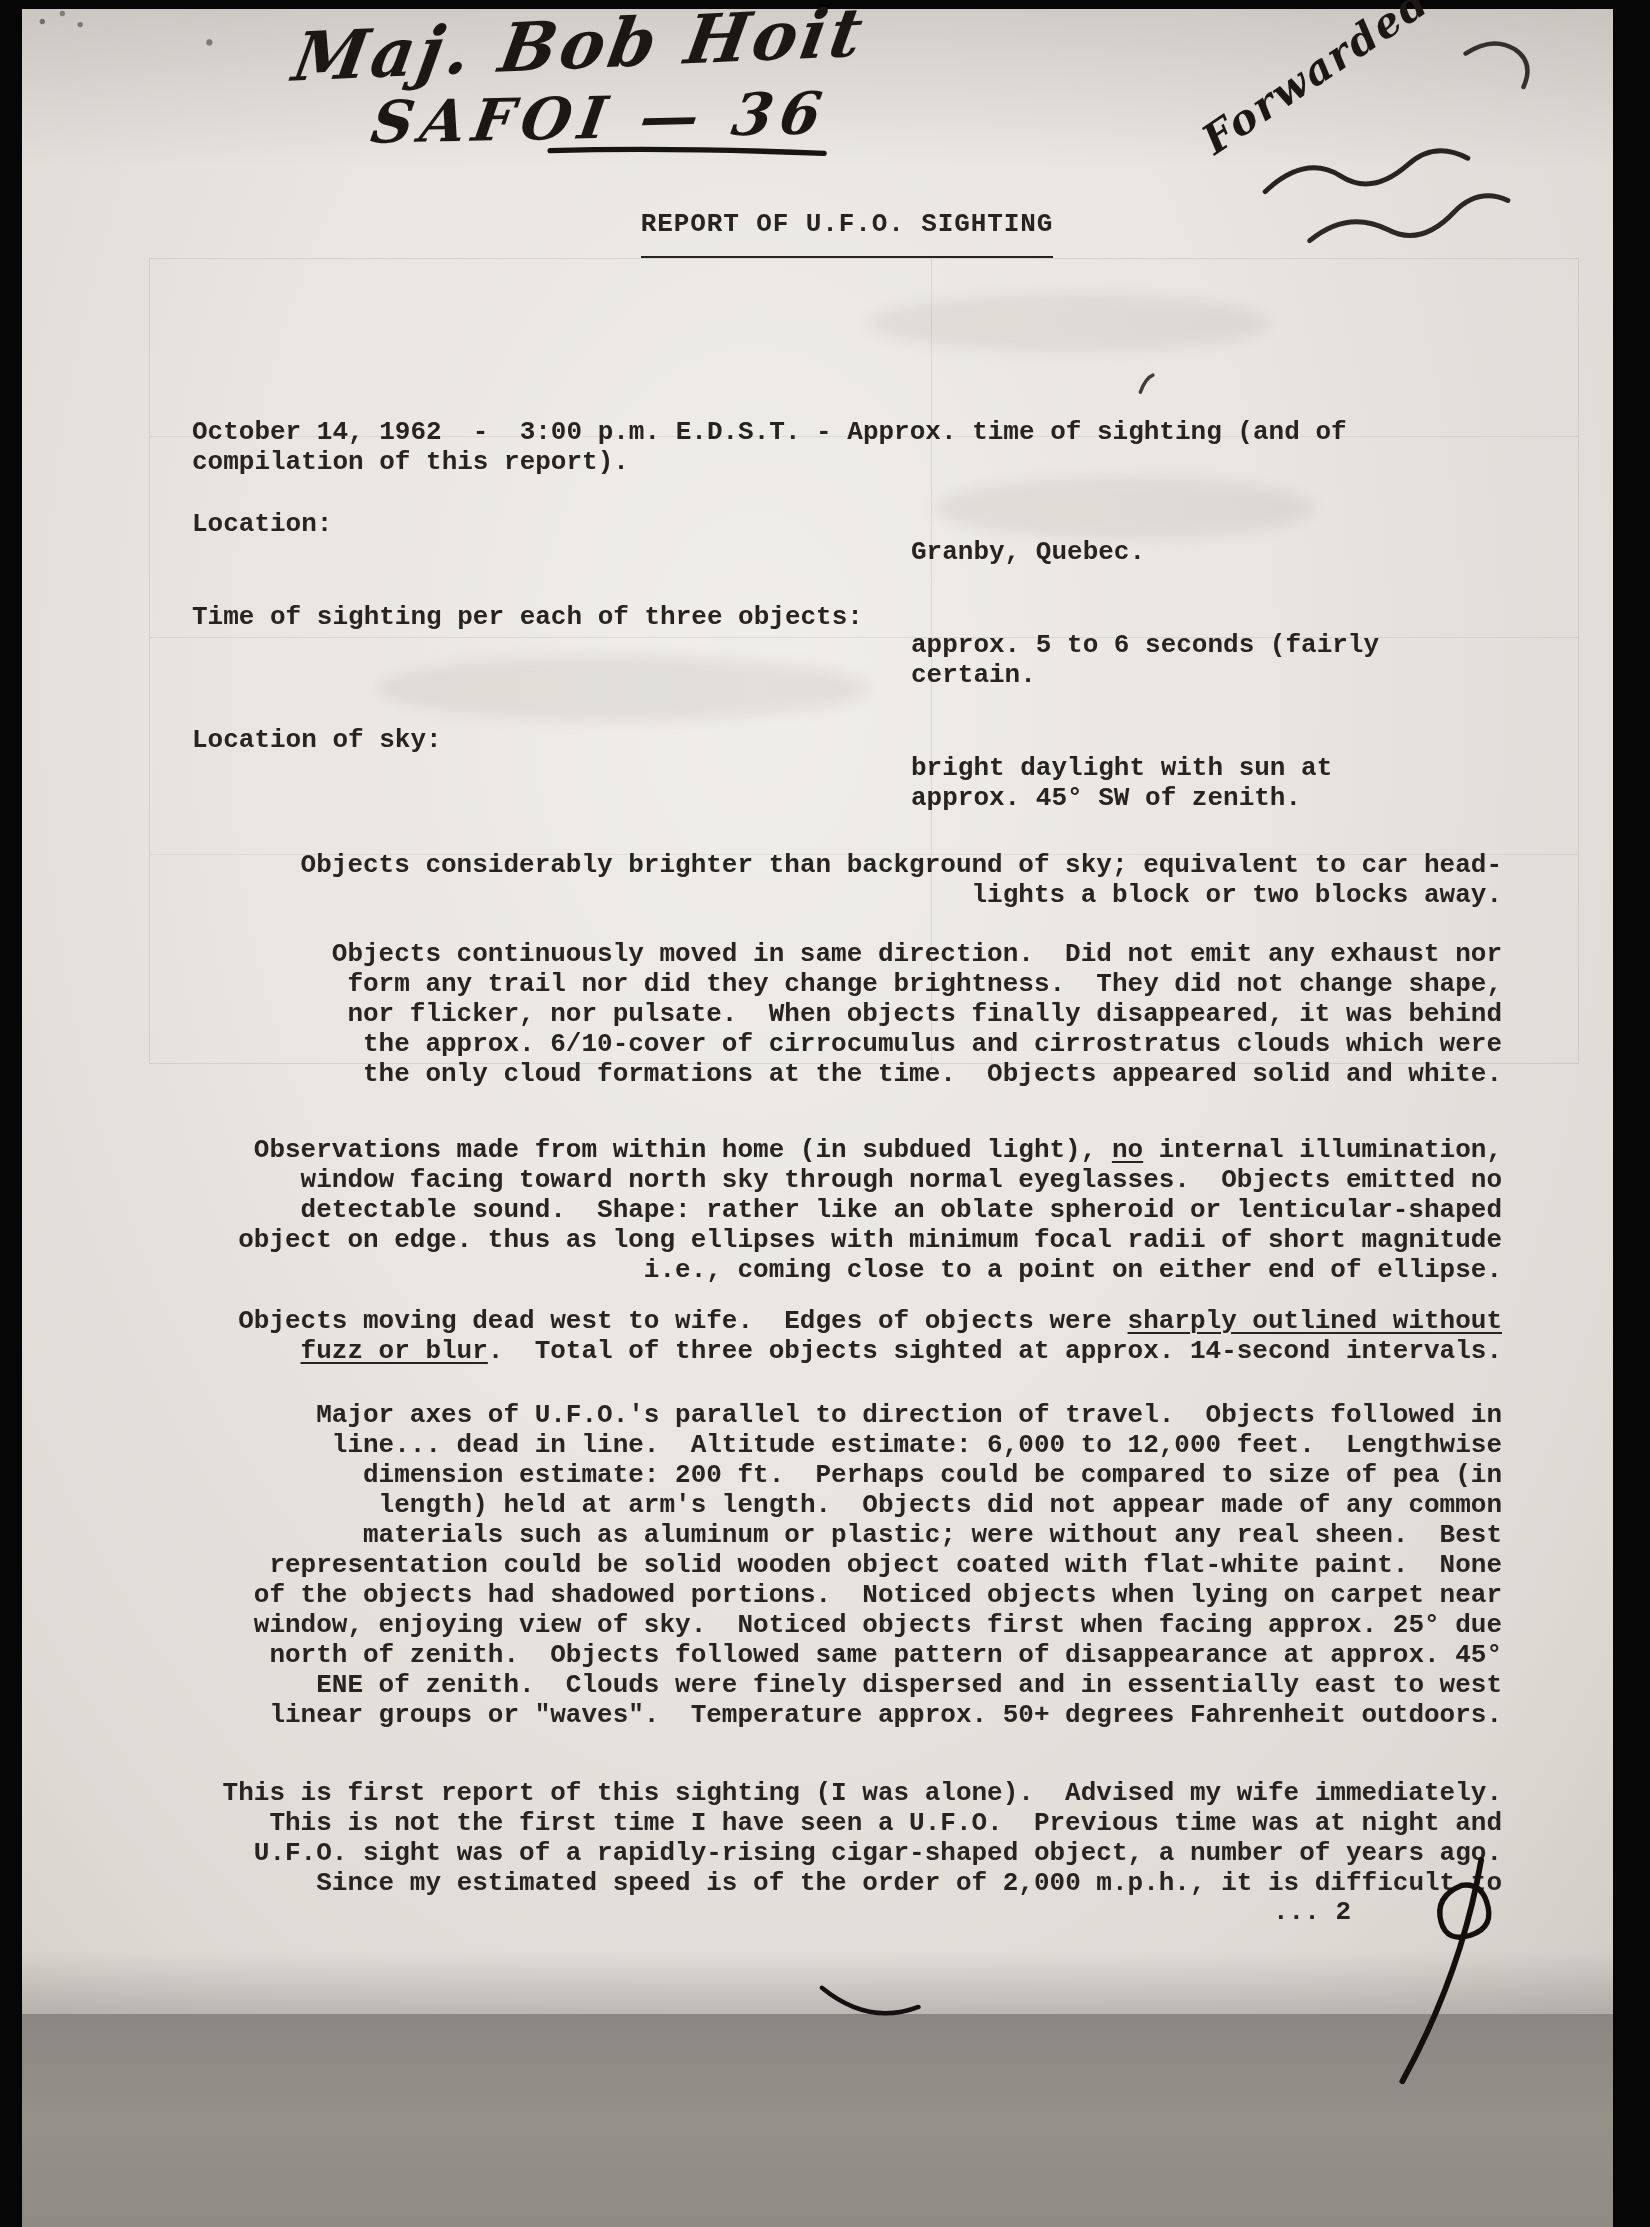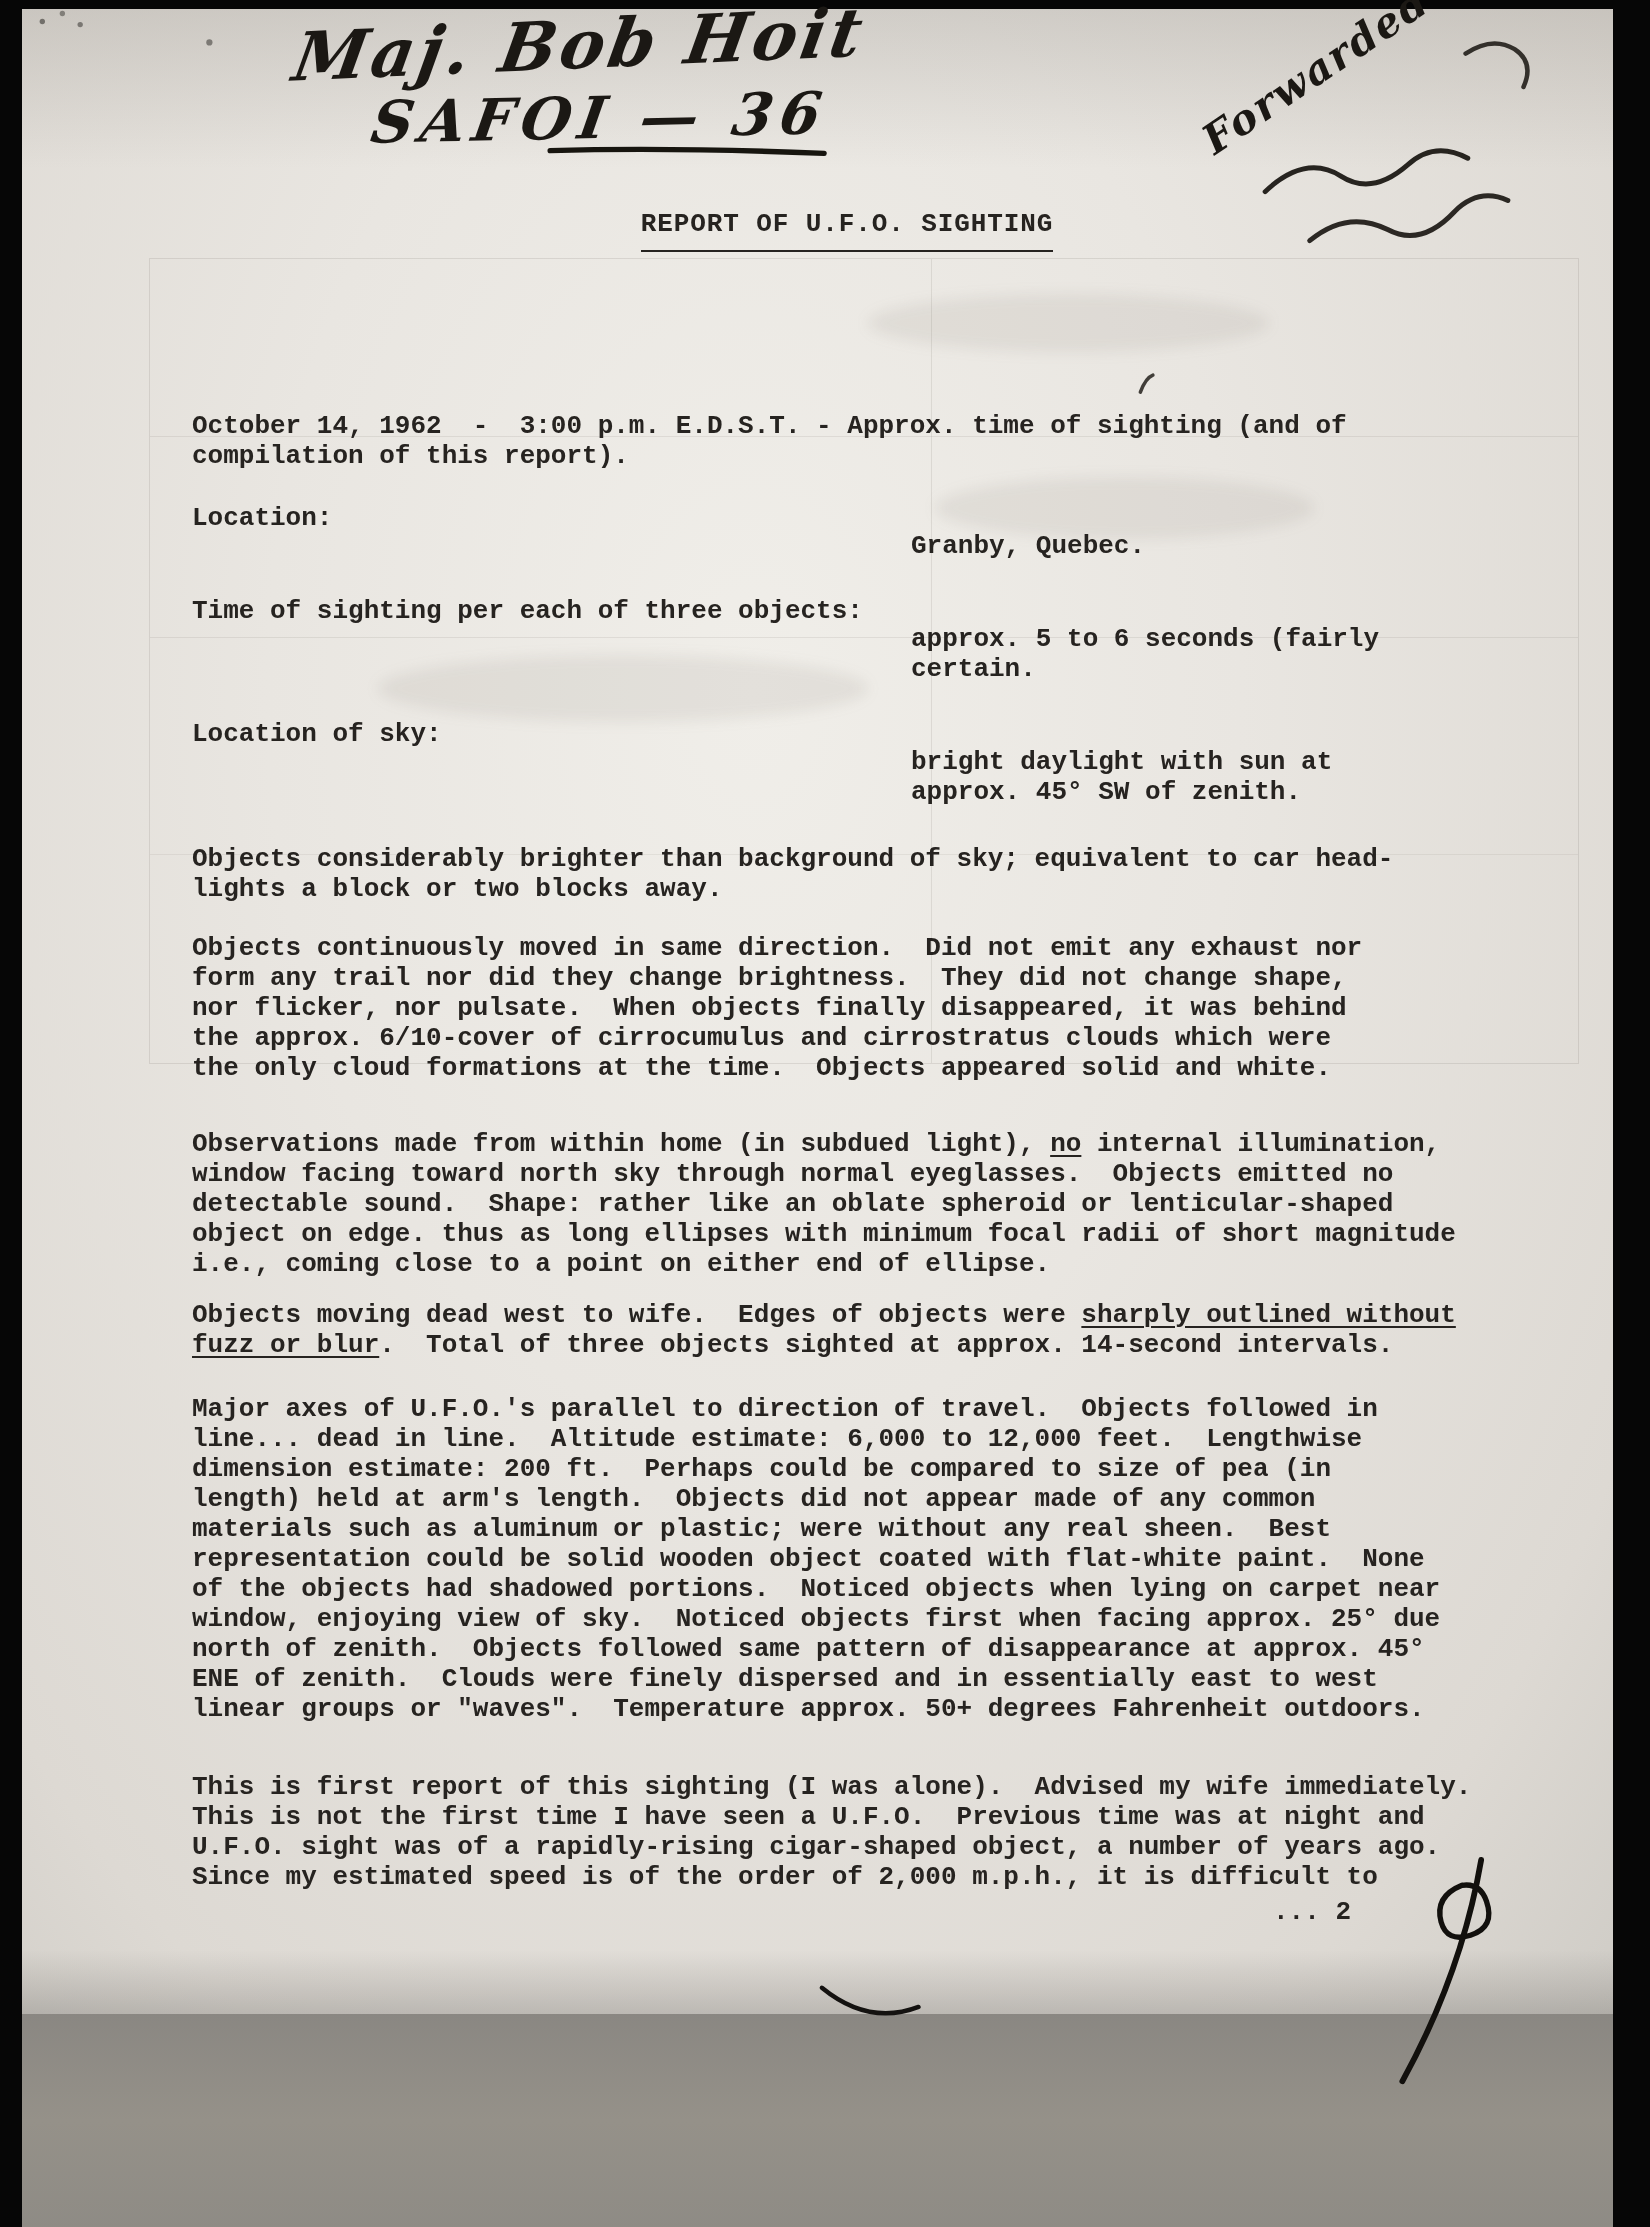--- a/index.html
+++ b/index.html
@@ -57,28 +57,28 @@
   
   .content{
     position:absolute;left:170px;top:200px;width:1310px;
     color:#262320;
     font-family:"Liberation Mono", monospace;
     font-weight:700;font-size:26px;line-height:30px;
   }
   .title-wrap{text-align:center;margin:0 0 159px 0;}
   .title{
     display:inline-block;letter-spacing:0.9px;
-    border-bottom:2.7px solid currentColor;padding-bottom:11px;
+    border-bottom:2.7px solid currentColor;padding-bottom:17px;
   }
   .intro{white-space:pre-wrap;margin:0 0 32px 0;}
   .frow{display:flex;margin-bottom:35px;}
   .frow.last{margin-bottom:37px;}
   .flabel{width:719px;flex:none;}
   .fvalue{white-space:pre-wrap;flex:1;margin-top:28px;}
-  .para{white-space:pre-wrap;margin:0;}
+  .para{white-space:pre-wrap;margin:0;text-align:right;}
   .u{text-decoration:underline;text-decoration-thickness:2.2px;text-underline-offset:4px;}
 
   .page-number{
     position:absolute;left:1251px;top:1888px;
     color:#262320;font-weight:700;font-size:26px;line-height:30px;
     font-family:"Liberation Mono", monospace;
   }
 
   
   .gray-band{

